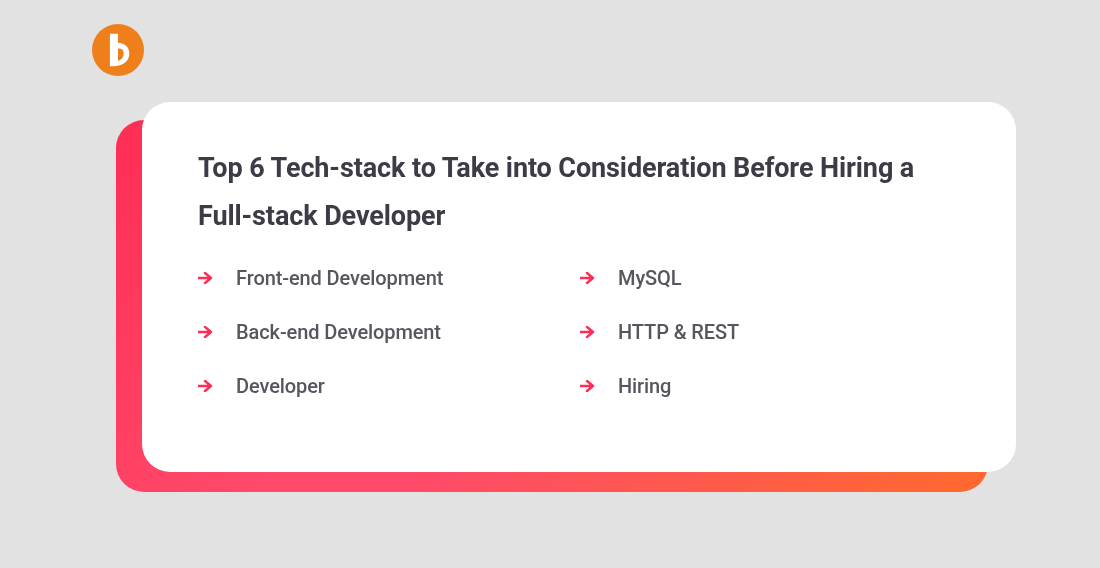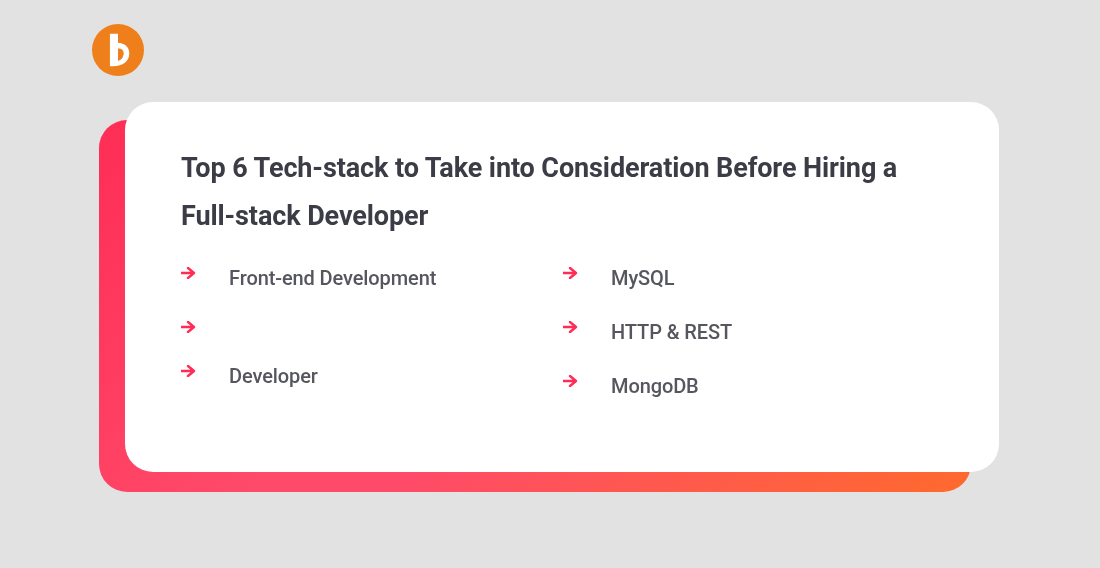--- a/index.html
+++ b/index.html
@@ -29,21 +29,21 @@
 
     .logo svg {
       width: 42px;
       height: 42px;
       display: block;
     }
 
     .stage {
       position: absolute;
       top: 102px;
-      left: 99px;
+      left: 116px;
       width: 900px;
       height: 390px;
     }
 
     .card-back {
       position: absolute;
       top: 18px;
       left: 0;
       width: 872px;
       height: 372px;
@@ -78,21 +78,22 @@
 
     .col {
       flex: 0 0 auto;
     }
 
     .col-left { width: 362px; }
     .col-right { width: 320px; }
 
     .item {
       display: flex;
-      gap: 32px;
+      align-items: center;
+      gap: 22px;
       color: #55565e;
       margin-bottom: 30px;
     }
 
     .item:last-child { margin-bottom: 0; }
 
     .item .arrow {
       flex: 0 0 auto;
       width: 16px;
       height: 14px;
@@ -141,20 +142,21 @@
           </span>
           <span class="label">Front-end Development</span>
         </div>
 
         <div class="item">
           <span class="arrow">
             <svg width="16" height="12" viewBox="0 0 16 12">
               <path d="M0 6 L11 6 M7 1 L13 6 L7 11" stroke="#ff2d55" stroke-width="2.4" stroke-linecap="round" stroke-linejoin="round" fill="none"></path>
             </svg>
           </span>
+          <span class="label">Back-end Development</span>
         </div>
 
         <div class="item">
           <span class="arrow">
             <svg width="16" height="12" viewBox="0 0 16 12">
               <path d="M0 6 L11 6 M7 1 L13 6 L7 11" stroke="#ff2d55" stroke-width="2.4" stroke-linecap="round" stroke-linejoin="round" fill="none"></path>
             </svg>
           </span>
           <span class="label">Developer</span>
         </div>
@@ -180,21 +182,21 @@
           </span>
           <span class="label">HTTP &amp; REST</span>
         </div>
 
         <div class="item">
           <span class="arrow">
             <svg width="16" height="12" viewBox="0 0 16 12">
               <path d="M0 6 L11 6 M7 1 L13 6 L7 11" stroke="#ff2d55" stroke-width="2.4" stroke-linecap="round" stroke-linejoin="round" fill="none"></path>
             </svg>
           </span>
-          <span class="label">MongoDB</span>
+          <span class="label">Hiring</span>
         </div>
 
       </div>
 
     </div>
 
   </div>
 </div>
 
 </body></html>

